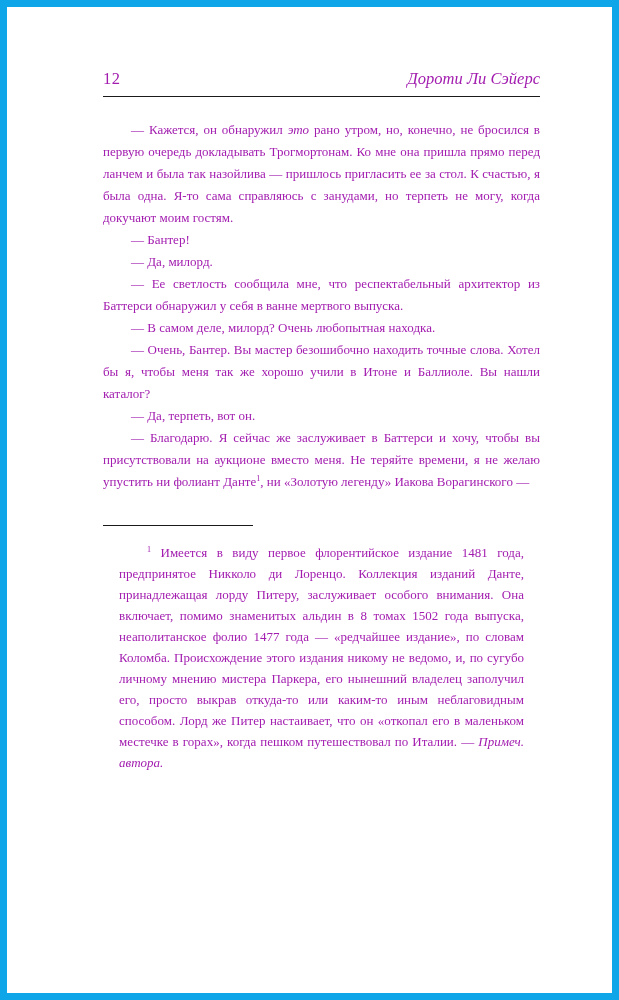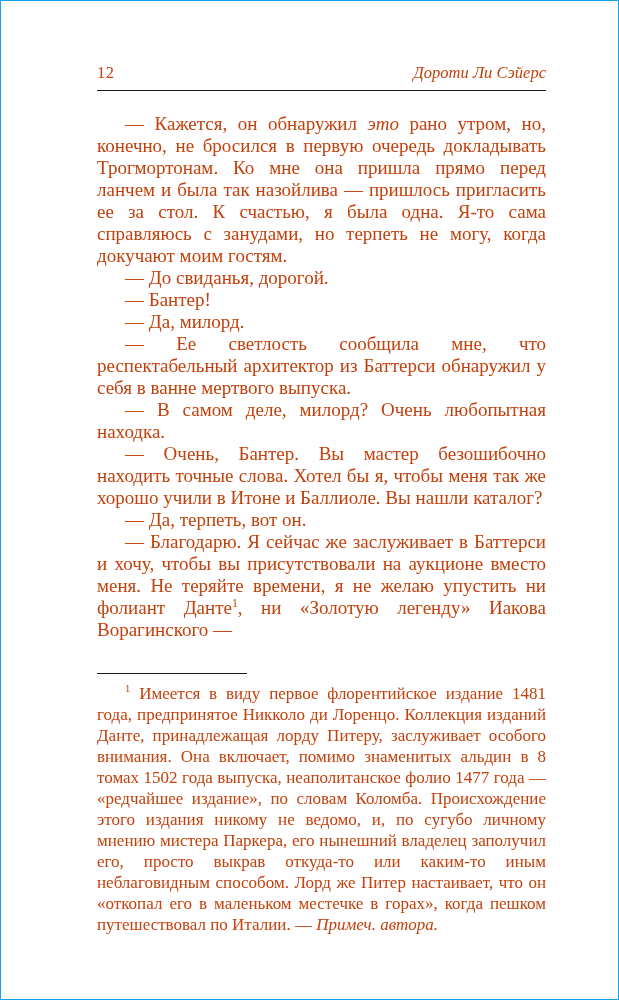--- a/index.html
+++ b/index.html
@@ -3,72 +3,71 @@
 <meta charset="utf-8">
 <style>
   html, body { margin: 0; padding: 0; background: #f4f4f4; }
   .page {
     position: relative;
     width: 619px;
     height: 1000px;
     box-sizing: border-box;
     margin: 0 auto;
     background: #ffffff;
-    border: 1px solid #0ea5e9;
+    border: 7px solid #0ea5e9;
     padding: 62px 72px 0 96px;
     font-family: "Liberation Serif", "DejaVu Serif", serif;
-    color: #c2410c;
+    color: #a21caf;
     overflow: hidden;
   }
   .header {
     display: flex;
     justify-content: space-between;
     align-items: baseline;
     font-size: 16.5px;
     padding-bottom: 7px;
     border-bottom: 1.5px solid #1a1a1a;
     margin-bottom: 22px;
   }
   .pagenum { font-style: normal; letter-spacing: 0.5px; }
   .running { font-style: italic; margin-left: 20px; }
   .body-text p {
     margin: 0;
-    font-size: 19px;
+    font-size: 13px;
     line-height: 22px;
     text-align: justify;
     text-indent: 28px;
   }
   .footnote-sep {
     width: 150px;
     height: 0;
     border-top: 1px solid #1a1a1a;
     margin: 32px 0 9px 0;
   }
   .footnote {
-    margin: 0;
-    font-size: 17px;
+    margin: 16px;
+    font-size: 13px;
     line-height: 21px;
     text-align: justify;
     text-indent: 28px;
   }
   sup { font-size: 0.62em; line-height: 0; vertical-align: super; }
   .i { font-style: italic; }
 </style>
 </head>
 <body>
 
 <div class="page">
   <div class="header">
     <span class="pagenum">12</span>
     <span class="running">Дороти Ли Сэйерс</span>
   </div>
 
   <div class="body-text">
       <p><span>— Кажется, он обнаружил </span><span class="i">это</span><span> рано утром, но, конечно, не бросился в первую очередь докладывать Трогмортонам. Ко мне она пришла прямо перед ланчем и была так назойлива — пришлось пригласить ее за стол. К счастью, я была одна. Я-то сама справляюсь с занудами, но терпеть не могу, когда докучают моим гостям.</span></p>
-      <p><span>— До свиданья, дорогой.</span></p>
       <p><span>— Бантер!</span></p>
       <p><span>— Да, милорд.</span></p>
       <p><span>— Ее светлость сообщила мне, что респектабельный архитектор из Баттерси обнаружил у себя в ванне мертвого выпуска.</span></p>
       <p><span>— В самом деле, милорд? Очень любопытная находка.</span></p>
       <p><span>— Очень, Бантер. Вы мастер безошибочно находить точные слова. Хотел бы я, чтобы меня так же хорошо учили в Итоне и Баллиоле. Вы нашли каталог?</span></p>
       <p><span>— Да, терпеть, вот он.</span></p>
       <p><span>— Благодарю. Я сейчас же заслуживает в Баттерси и хочу, чтобы вы присутствовали на аукционе вместо меня. Не теряйте времени, я не желаю упустить ни фолиант Данте</span><sup>1</sup><span>, ни «Золотую легенду» Иакова Ворагинского —</span></p>
     </div>
 
   <div class="footnote-sep"></div>

